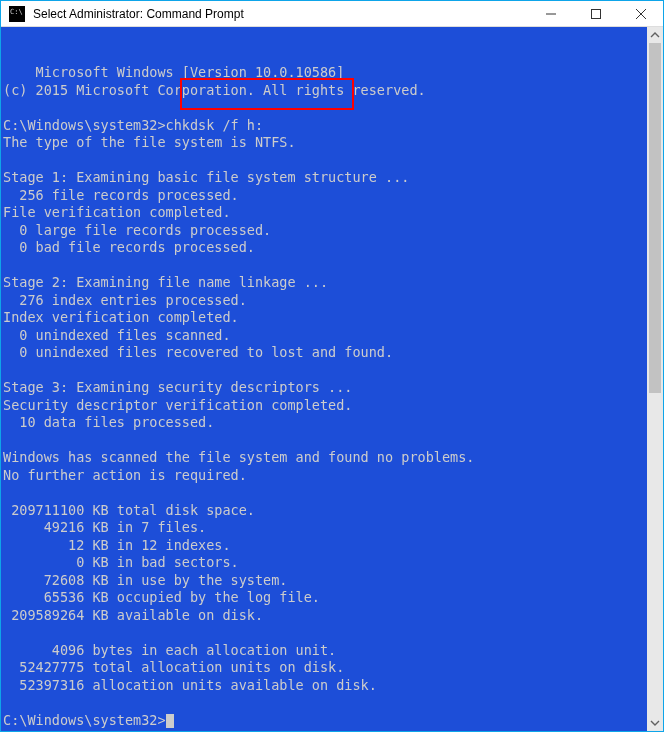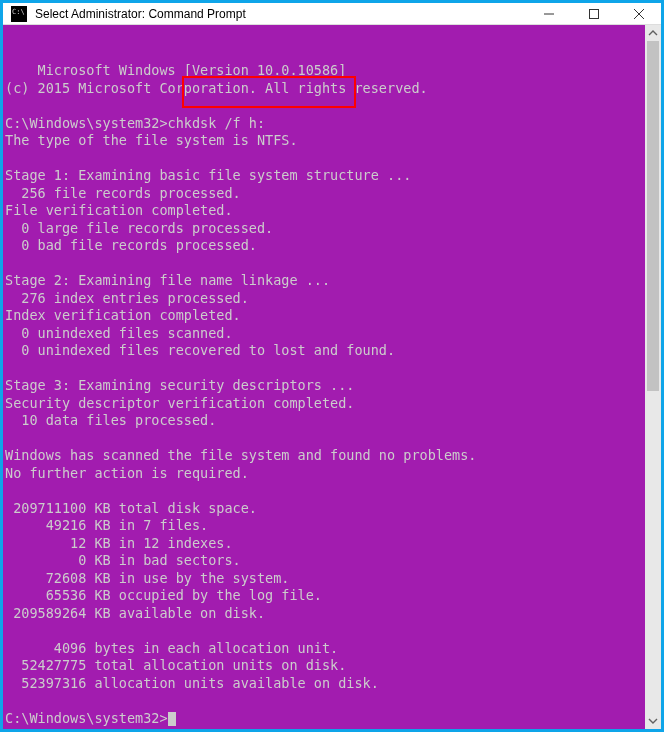--- a/index.html
+++ b/index.html
@@ -4,21 +4,21 @@
   <style>
     * { margin: 0; padding: 0; box-sizing: border-box; }
     body {
       font-family: "Segoe UI", Tahoma, sans-serif;
       background: #fff;
       width: 664px;
       height: 732px;
       overflow: hidden;
     }
     .window {
-      border: 3px solid #0ea5e9;
+      border: 1px solid #0ea5e9;
       width: 664px;
       height: 732px;
       display: flex;
       flex-direction: column;
       background: #fff;
     }
     .titlebar {
       height: 30px;
       background: #fff;
       display: flex;
@@ -63,21 +63,21 @@
     }
     .win-btn svg { pointer-events: none; }
     .terminal-wrap {
       flex: 1;
       display: flex;
       background: #000;
       position: relative;
     }
     .terminal {
       flex: 1;
-      background: #a21caf;
+      background: #1d4ed8;
       color: #cccccc;
       font-family: Consolas, "Lucida Console", monospace;
       font-size: 13.5px;
       line-height: 17.5px;
       padding: 2px 2px 2px 2px;
       white-space: pre;
       overflow: hidden;
       position: relative;
     }
     .scrollbar {

